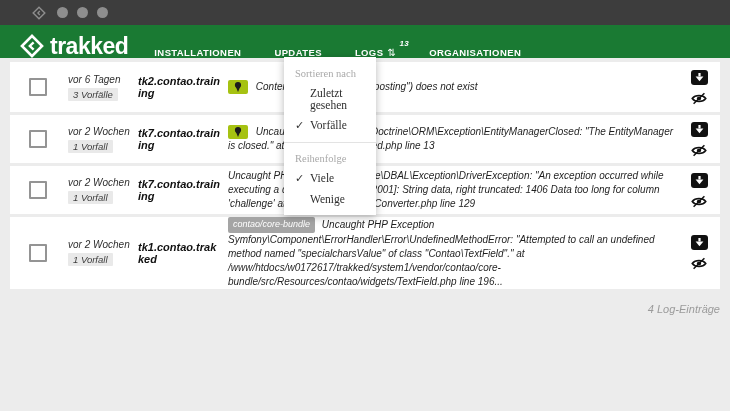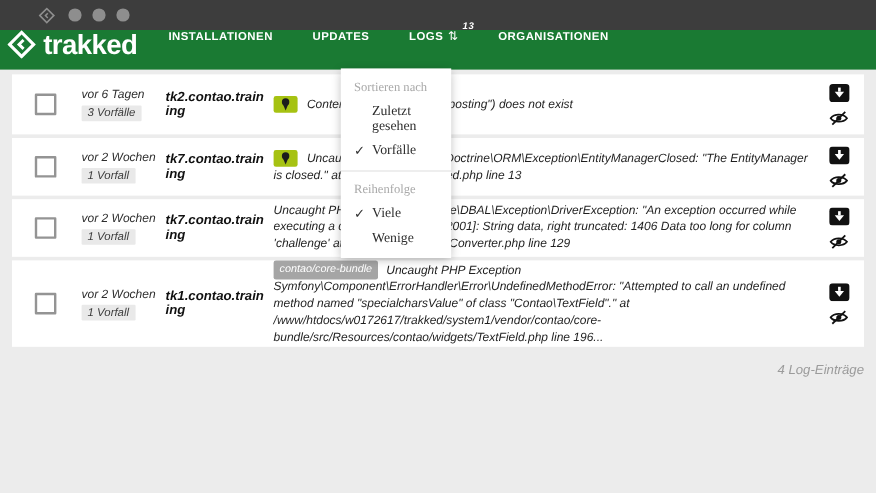--- a/index.html
+++ b/index.html
@@ -5,21 +5,21 @@
   html,body{margin:0;padding:0;}
   body{width:730px;height:411px;overflow:hidden;font-family:"Liberation Sans",sans-serif;}
   .stage{position:relative;width:730px;height:411px;background:#ececec;}
 
   
   .chrome{height:25px;background:#3d3d3d;display:flex;align-items:center;padding-left:32px;gap:9px;}
   .chrome .dot{width:11px;height:11px;border-radius:50%;background:#8e8e8e;display:inline-block;}
   .chrome .app-ico{margin-right:2px;display:inline-flex;}
 
   
-  .navbar{height:33px;background:#1a7a33;display:flex;align-items:flex-start;padding:0 6px;}
+  .navbar{height:33px;background:#1a7a33;display:flex;align-items:flex-end;padding:0 20px;}
   .brand{display:flex;align-items:center;gap:6px;color:#fff;}
   .brand-text{font-size:23px;font-weight:bold;letter-spacing:-0.5px;line-height:1;}
   nav{display:flex;align-items:center;margin-left:26px;gap:33px;}
   .nav-item{color:#fff;font-size:9.5px;font-weight:bold;letter-spacing:0.4px;text-decoration:none;cursor:pointer;position:relative;display:inline-flex;align-items:center;gap:4px;}
   .sort-glyph{font-family:"DejaVu Sans",sans-serif;font-size:10px;font-weight:normal;}
   .nav-badge{position:absolute;top:-8px;right:-13px;font-size:8px;font-weight:bold;color:#fff;font-style:italic;}
 
   
   .dropdown{position:absolute;left:284px;top:57px;width:92px;background:#fff;z-index:20;
             box-shadow:0 2px 8px rgba(0,0,0,0.28);padding:7px 0 6px;font-family:Liberation Serif, serif;}
@@ -209,21 +209,21 @@
         </button>
       </div>
     </div>
 
     <div class="log-row r4">
       <span class="cb"></span>
       <div class="meta">
         <div>vor 2 Wochen</div>
         <span class="count">1 Vorfall</span>
       </div>
-      <div class="site">tk1.contao.training</div>
+      <div class="site">tk1.contao.trakked</div>
       <div class="msg">
         <span class="pkg-badge">contao/core-bundle</span>
         <span>Uncaught PHP Exception Symfony\Component\ErrorHandler\Error\UndefinedMethodError: "Attempted to call an undefined method named "specialcharsValue" of class "Contao\TextField"." at /www/htdocs/w0172617/trakked/system1/vendor/contao/core-bundle/src/Resources/contao/widgets/TextField.php line 196...</span>
       </div>
       <div class="actions">
         <button class="icon-btn">
           <svg width="17" height="15" viewBox="0 0 17 15">
             <rect x="0" y="0" width="17" height="15" rx="3" fill="#111"></rect>
             <rect x="7.4" y="3" width="2.2" height="3.4" fill="#fff"></rect>
             <path d="M4.6 6.4 L12.4 6.4 L8.5 11.2 Z" fill="#fff"></path>

